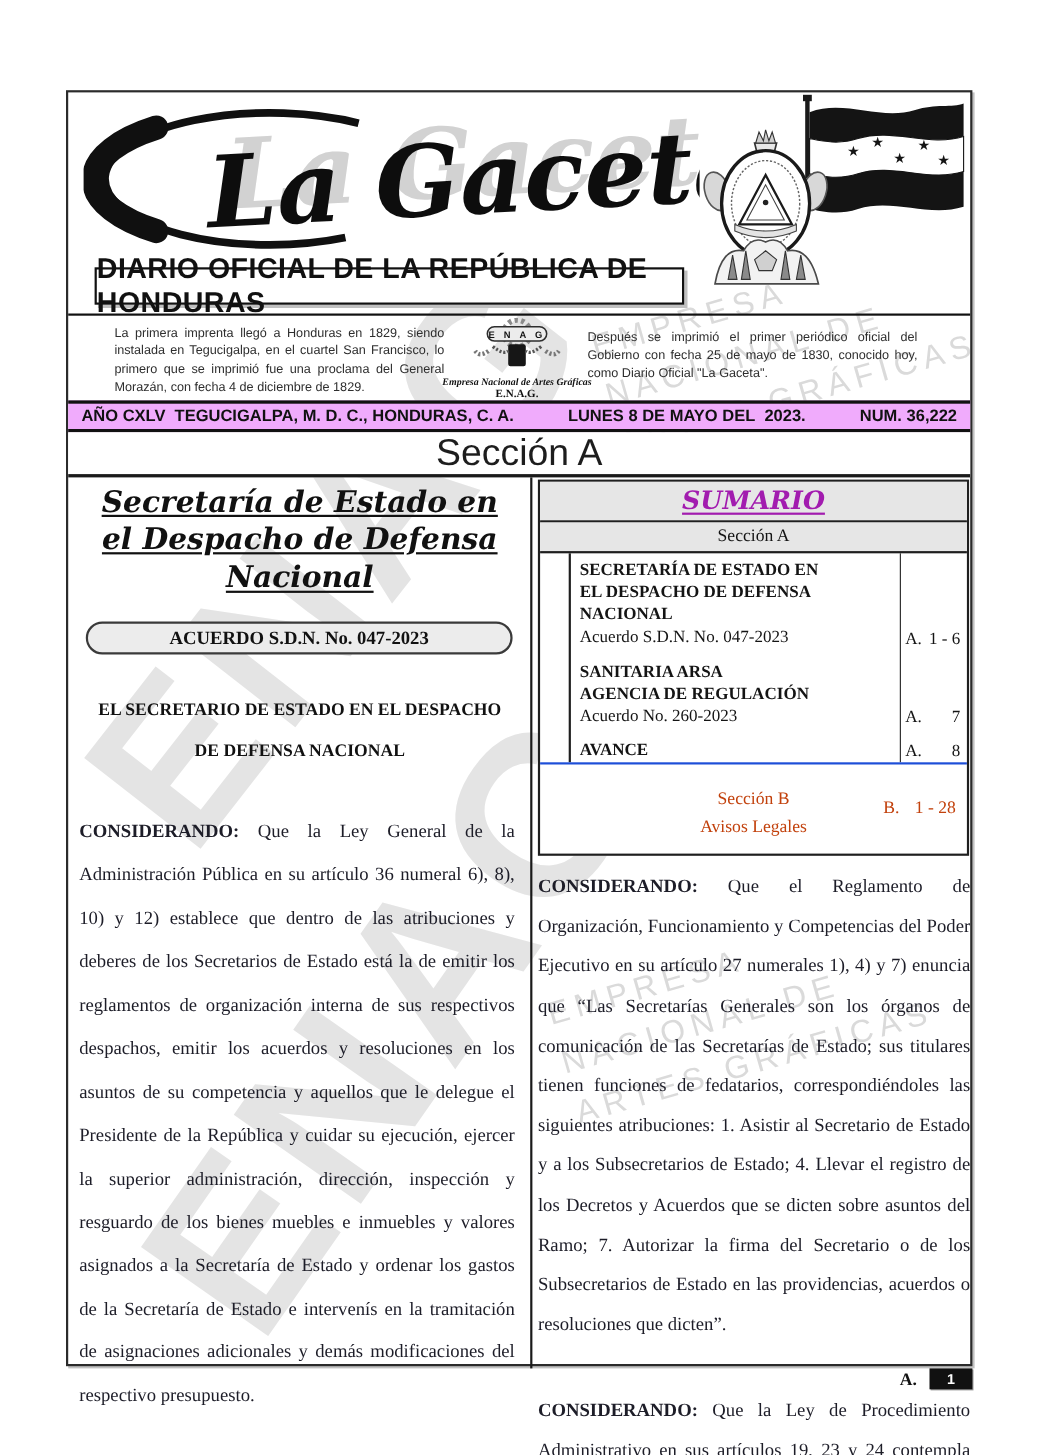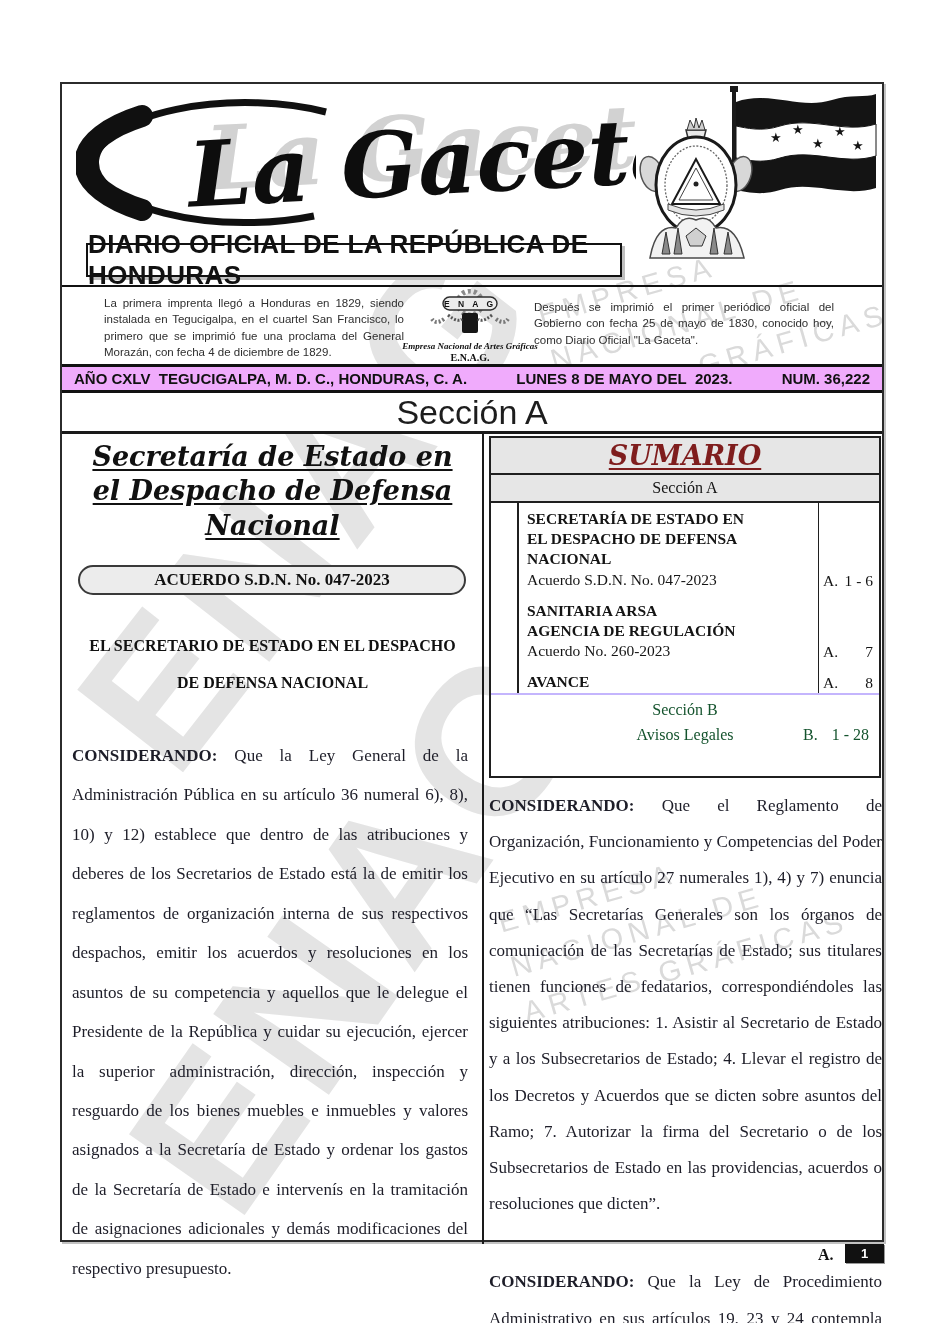--- a/index.html
+++ b/index.html
@@ -65,31 +65,31 @@
                 font-weight:bold; font-size:16px; line-height:2.3; color:#111; }
 
   .lc-para { position:absolute; left:10px; top:652px; width:402px; padding-right:6px;
              font-size:17px; line-height:2.32; text-align:justify; color:#1d1d28; }
   .b { font-weight:bold; }
 
   
   .sumario { position:absolute; left:427px; top:352px; width:392px; height:342px; border:2px solid #1f1f1f; background:#fff; }
   .sum-title { height:37px; background:#e6e6e6; border-bottom:2px solid #1f1f1f;
                display:flex; align-items:center; justify-content:center; }
-  .sum-title span { font-family:"DejaVu Serif", serif; font-weight:bold; font-style:italic; font-size:27px;
-                    text-decoration:underline; text-underline-offset:3px; color:#7f1d1d; }
+  .sum-title span { font-family:"DejaVu Serif", serif; font-weight:bold; font-style:italic; font-size:23px;
+                    text-decoration:underline; text-underline-offset:3px; color:#a21caf; }
   .sum-sub { background:#e6e6e6; border-bottom:2px solid #1f1f1f; text-align:center; font-size:16px; line-height:1.32; padding:2px 0 3px; color:#141414; }
   .sum-table { position:relative; height:190px; padding:6px 0 0 0; }
   .sum-gutter { position:absolute; left:26px; top:0; bottom:0; width:1.5px; background:#1f1f1f; }
   .sum-pagecol { position:absolute; right:60px; top:0; bottom:0; width:1.5px; background:#1f1f1f; }
   .sum-item { display:flex; align-items:flex-end; padding:0 6px 0 36px; margin-bottom:11px; }
   .sum-item .org { flex:1; font-size:15.5px; line-height:1.3; color:#141414; }
   .sum-item .org .bold { font-weight:bold; }
   .sum-pages { width:52px; display:flex; justify-content:space-between; font-size:15.5px; color:#141414; padding-left:2px; }
-  .sum-secb { position:relative; border-top:2px solid #c4b5fd; text-align:center; font-size:16px; line-height:1.55; padding-top:3px; color:#14532d; }
+  .sum-secb { position:relative; border-top:2px solid #1d4ed8; text-align:center; font-size:16px; line-height:1.55; padding-top:20px; color:#c2410c; }
   .secb-pages { position:absolute; right:10px; top:28px; width:66px; display:flex; justify-content:space-between; }
 
   .rc-paras { position:absolute; left:427px; top:704px; width:393px; font-size:17px; line-height:2.13; text-align:justify; color:#1d1d28; }
   .rc-paras .p2 { margin-top:42px; }
 
   
   .pagefoot-label { position:absolute; left:818px; top:1246px; z-index:2; font-weight:bold; font-size:16px; color:#111; }
   .pagefoot-box { position:absolute; left:845px; top:1244px; z-index:2; width:39px; height:19px; background:#111;
                   color:#fff; display:flex; align-items:center; justify-content:center;
                   font-family:"Liberation Sans", sans-serif; font-weight:bold; font-size:13px; box-shadow:1px 1px 0 #999; }

